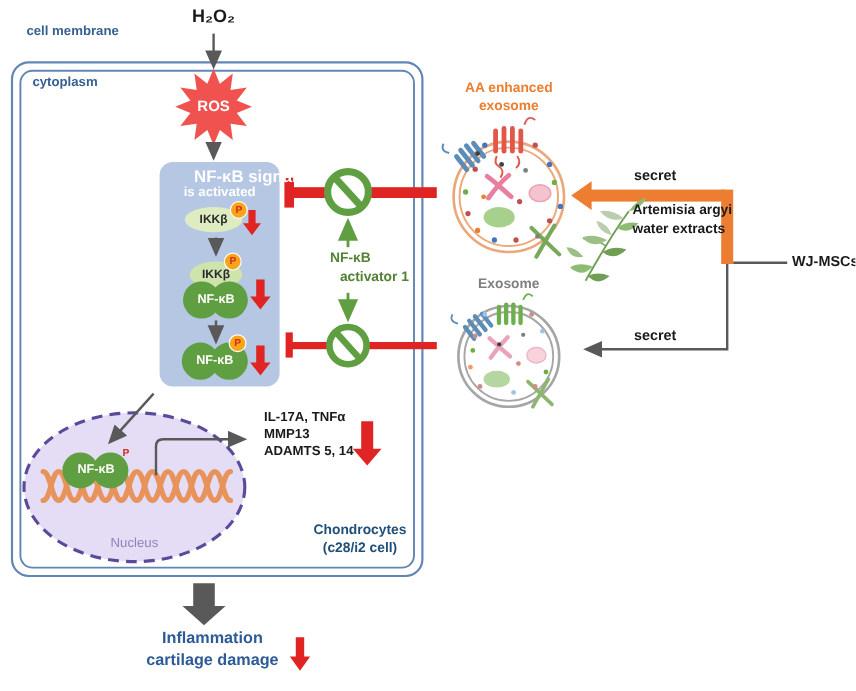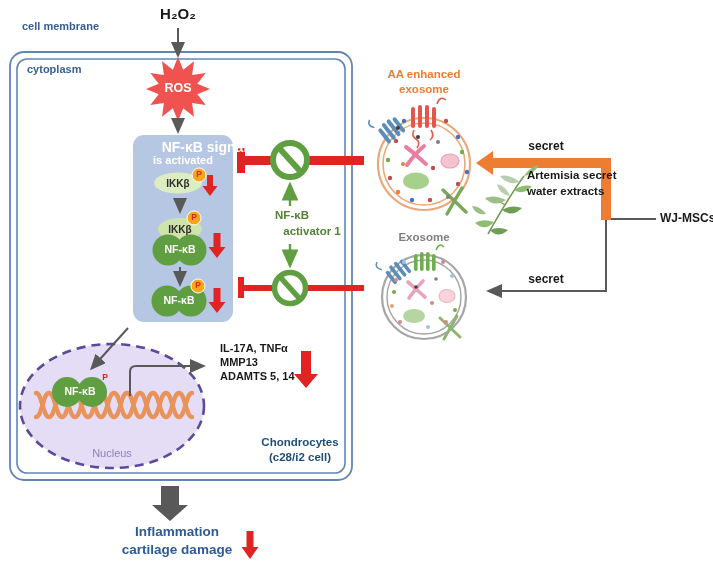--- a/index.html
+++ b/index.html
@@ -261,18 +261,18 @@
   <div class="t ctr b" style="left:292px;top:225px;font-size:11.5px;color:#538135;margin-left:20px;">activator 1</div>
 
   <div class="t ctr b" style="left:424px;top:68px;font-size:11.5px;color:#ed7d31;">AA enhanced</div>
   <div class="t ctr b" style="left:424px;top:83px;font-size:11.5px;color:#ed7d31;">exosome</div>
 
   <div class="t ctr b" style="left:424px;top:231px;font-size:11.5px;color:#7f7f7f;">Exosome</div>
 
   <div class="t ctr black-lab" style="left:546px;top:140px;">secret</div>
   <div class="t ctr black-lab" style="left:546px;top:273px;">secret</div>
 
-  <div class="t b" style="left:527px;top:169px;font-size:11.5px;color:#1a1a1a;">Artemisia secret</div>
+  <div class="t b" style="left:527px;top:169px;font-size:11.5px;color:#1a1a1a;">Artemisia argyi</div>
   <div class="t b" style="left:527px;top:185px;font-size:11.5px;color:#1a1a1a;">water extracts</div>
 
   <div class="t black-lab" style="left:660px;top:212px;">WJ-MSCs</div>
 
 </div>
 
 </body></html>

